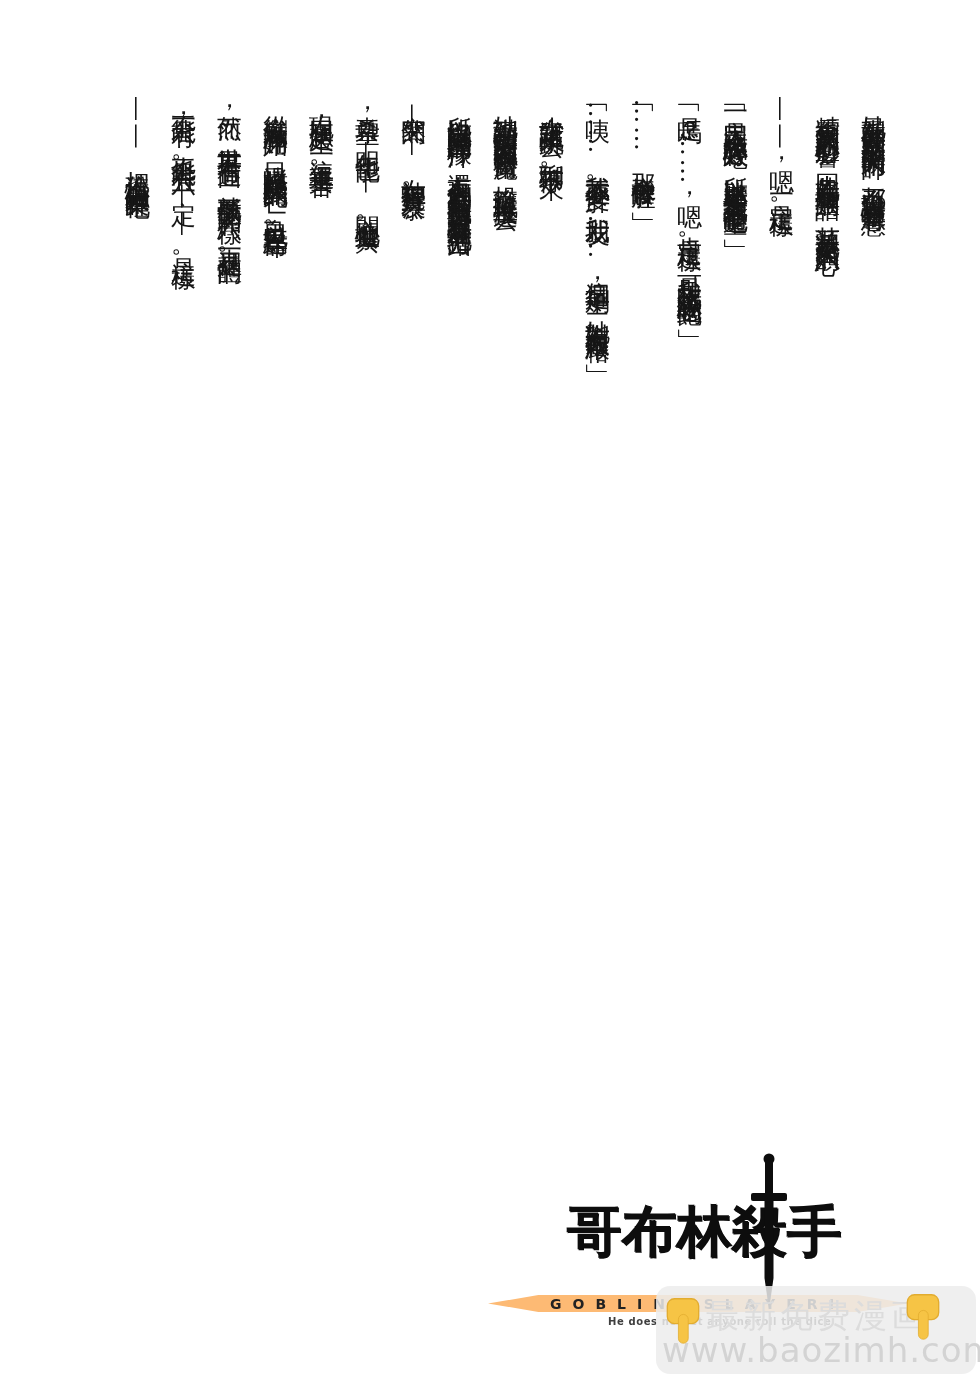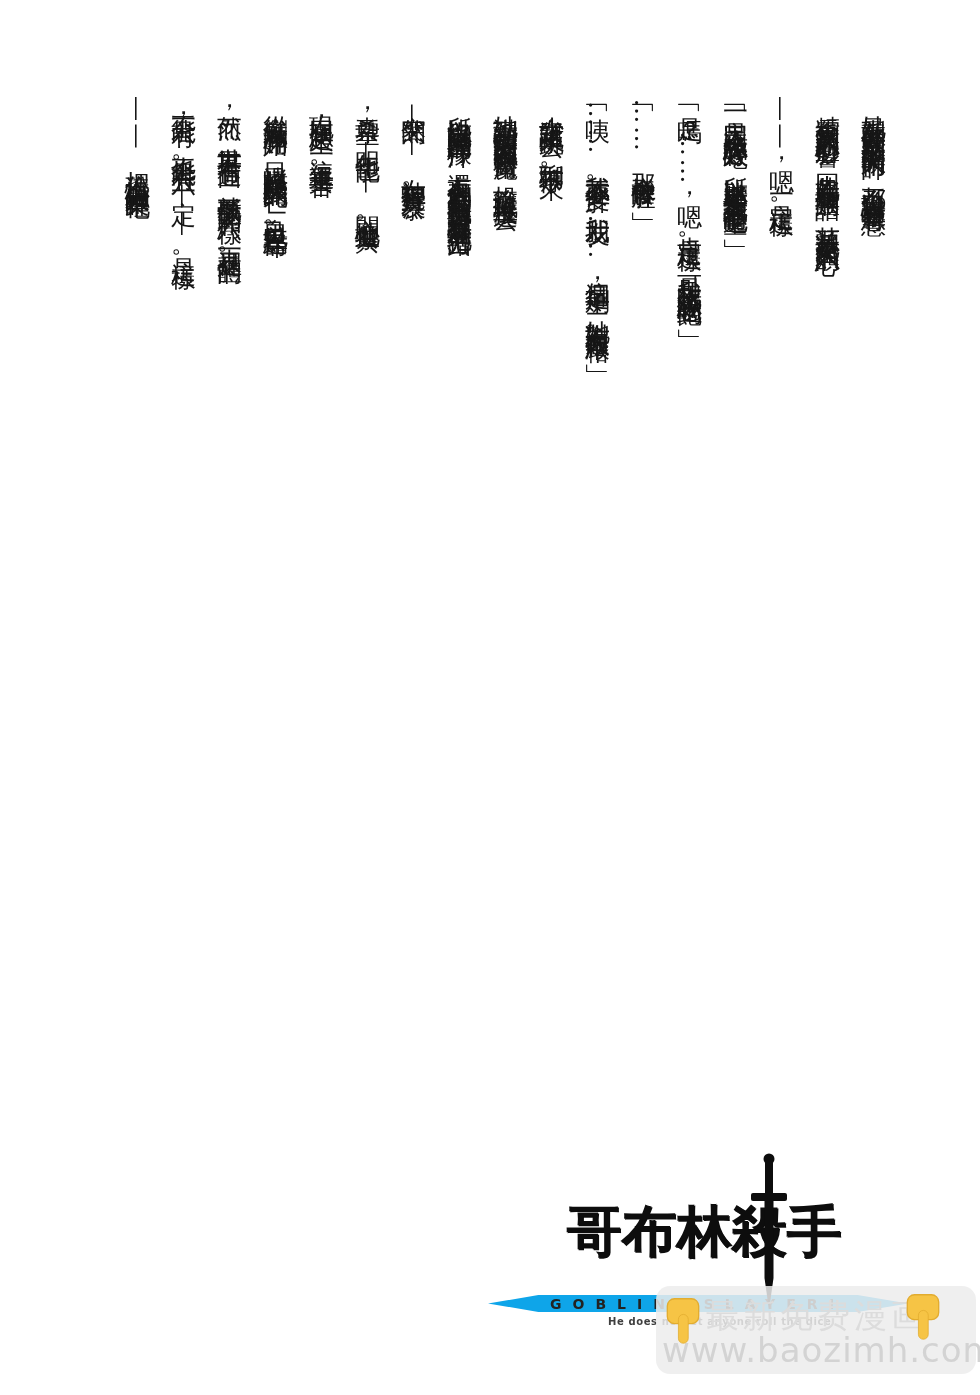--- a/index.html
+++ b/index.html
@@ -42,21 +42,21 @@
     font-family: Liberation Sans, sans-serif;
     text-shadow: 1px 1px 0 #0d0d0d;
     line-height: 110px;
   }
   .banner {
     position: absolute;
     left: 488px;
     top: 1293px;
     width: 420px;
     height: 21px;
-    background: #0ea5e9;
+    background: #fdba74;
     clip-path: polygon(0 50%, 12% 10%, 88% 10%, 100% 50%, 88% 90%, 12% 90%);
     display: flex;
     align-items: center;
     justify-content: space-between;
     padding: 0 62px;
     z-index: 1;
   }
   .banner span {
     font-family: "DejaVu Sans", "Liberation Sans", sans-serif;
     font-size: 14px;

